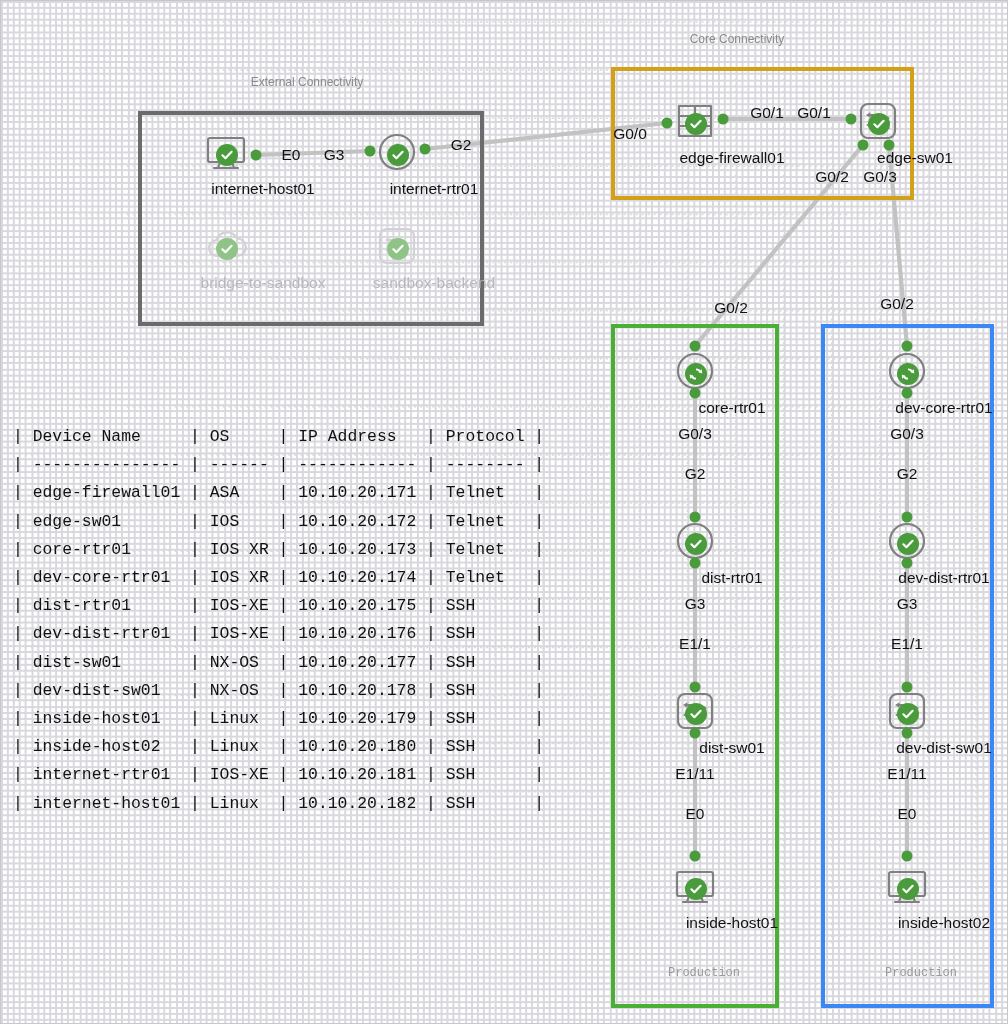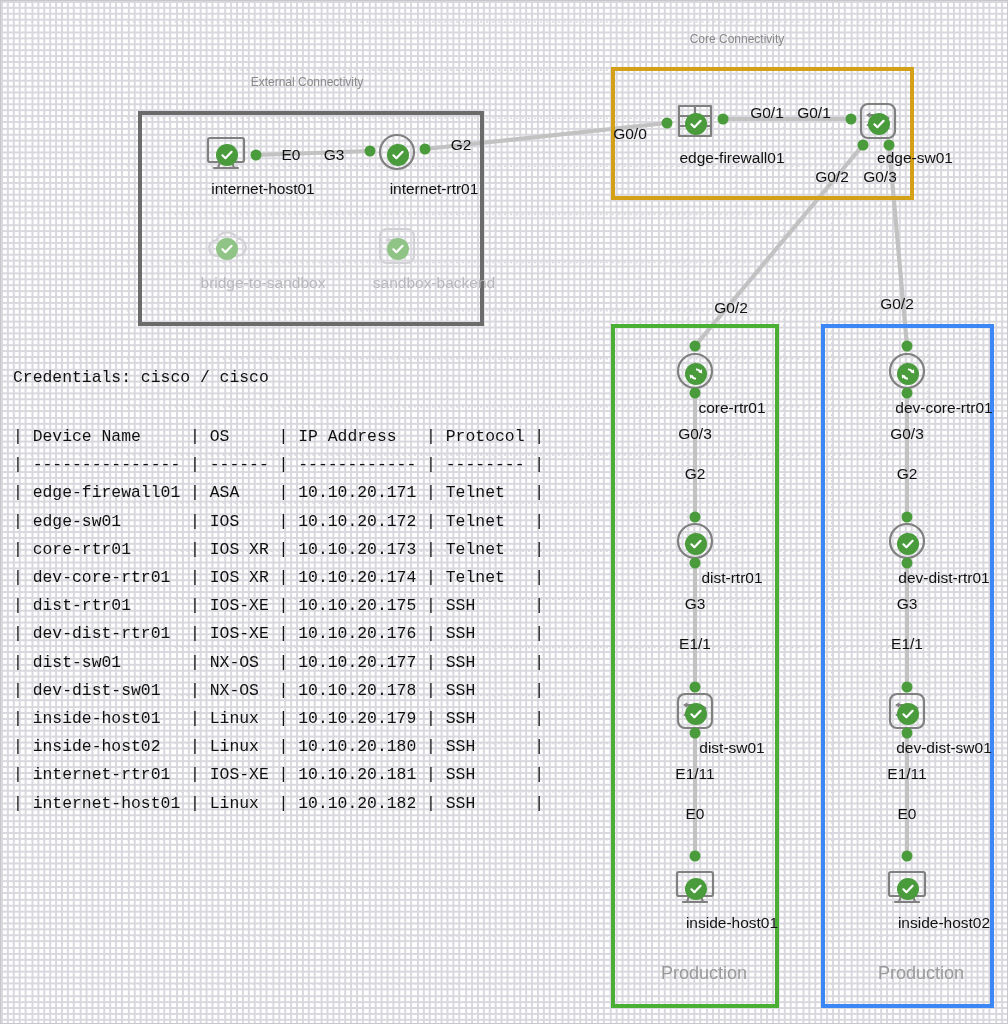--- a/index.html
+++ b/index.html
@@ -42,23 +42,23 @@
   .zone-title {
     position: absolute;
     color: #8a8a8a;
     font-size: 12px;
     white-space: nowrap;
     font-family: "Liberation Sans", sans-serif;
   }
   .zone-footer {
     position: absolute;
     color: #9a9a9a;
-    font-size: 18px;
+    font-size: 12px;
     white-space: nowrap;
-    font-family: Liberation Sans, sans-serif;
+    font-family: Liberation Mono, monospace;
   }
 
   .node {
     position: absolute;
     width: 0; height: 0;
   }
   .node .glyph {
     position: absolute;
     left: -26px; top: -26px;
     width: 52px; height: 52px;
@@ -512,21 +512,20 @@
       <div class="port" style="left: 906px; top: 516px;"></div>
       <div class="port" style="left: 906px; top: 562px;"></div>
       <div class="port" style="left: 694px; top: 686px;"></div>
       <div class="port" style="left: 694px; top: 732px;"></div>
       <div class="port" style="left: 906px; top: 686px;"></div>
       <div class="port" style="left: 906px; top: 732px;"></div>
       <div class="port" style="left: 694px; top: 855px;"></div>
       <div class="port" style="left: 906px; top: 855px;"></div>
     </div>
 
-  <div class="mono-block" id="creds">Credentials: cisco / cisco</div>
 
   <div class="mono-block" id="devtable">| Device Name     | OS     | IP Address   | Protocol |
 | --------------- | ------ | ------------ | -------- |
 | edge-firewall01 | ASA    | 10.10.20.171 | Telnet   |
 | edge-sw01       | IOS    | 10.10.20.172 | Telnet   |
 | core-rtr01      | IOS XR | 10.10.20.173 | Telnet   |
 | dev-core-rtr01  | IOS XR | 10.10.20.174 | Telnet   |
 | dist-rtr01      | IOS-XE | 10.10.20.175 | SSH      |
 | dev-dist-rtr01  | IOS-XE | 10.10.20.176 | SSH      |
 | dist-sw01       | NX-OS  | 10.10.20.177 | SSH      |

